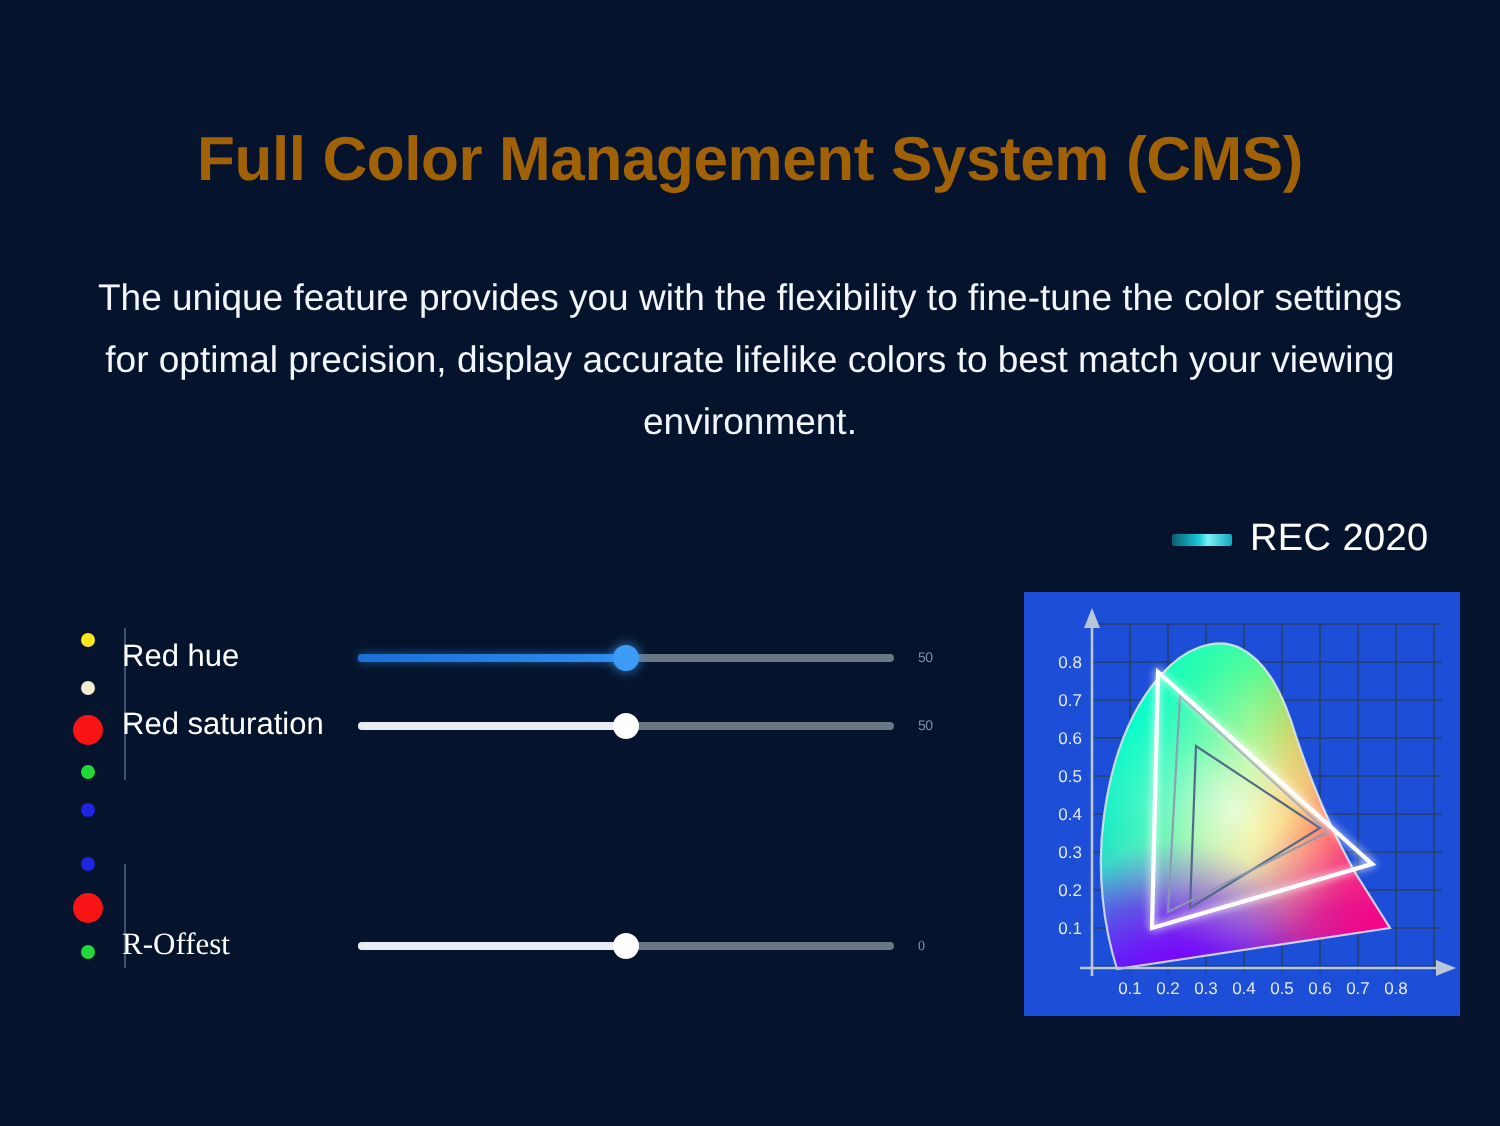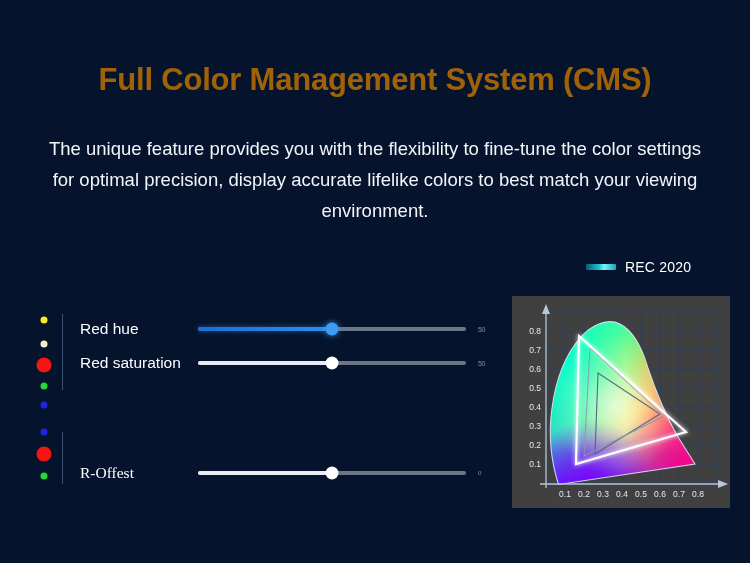--- a/index.html
+++ b/index.html
@@ -49,21 +49,21 @@
     align-items: center;
     gap: 9px;
   }
   #legend .swatch {
     width: 30px;
     height: 6px;
     border-radius: 1px;
     background: linear-gradient(90deg, #0a5c6e 0%, #19c9d8 45%, #7df2f7 60%, #12a6bd 100%);
   }
   #legend .legend-label {
-    font-size: 14px;
+    font-size: 19px;
     color: #ffffff;
     letter-spacing: 0.2px;
   }
 
   
   #slider-panel {
     position: absolute;
     left: 0;
     top: 306px;
     width: 505px;
@@ -96,21 +96,21 @@
   }
   .color-dot {
     position: absolute;
     left: 50%;
     transform: translate(-50%, -50%);
     border-radius: 50%;
   }
 
   .slider-row {
     position: absolute;
-    left: 64px;
+    left: 45px;
     width: 443px;
     height: 24px;
     display: flex;
     align-items: center;
   }
   .slider-label {
     position: absolute;
     left: 16px;
     font-size: 15.5px;
     color: #ffffff;
@@ -162,21 +162,21 @@
     white-space: nowrap;
   }
 
   
   #chroma-chart {
     position: absolute;
     left: 512px;
     top: 296px;
     width: 218px;
     height: 212px;
-    background: #404040;
+    background: #1d4ed8;
   }
   #chroma-chart svg { display: block; }
 </style>
 </head>
 <body>
 
 <div id="page-title">Full Color Management System (CMS)</div>
 
 <div id="page-subtitle">The unique feature provides you with the flexibility to fine-tune the color settings for optimal precision, display accurate lifelike colors to best match your viewing environment.</div>
 

